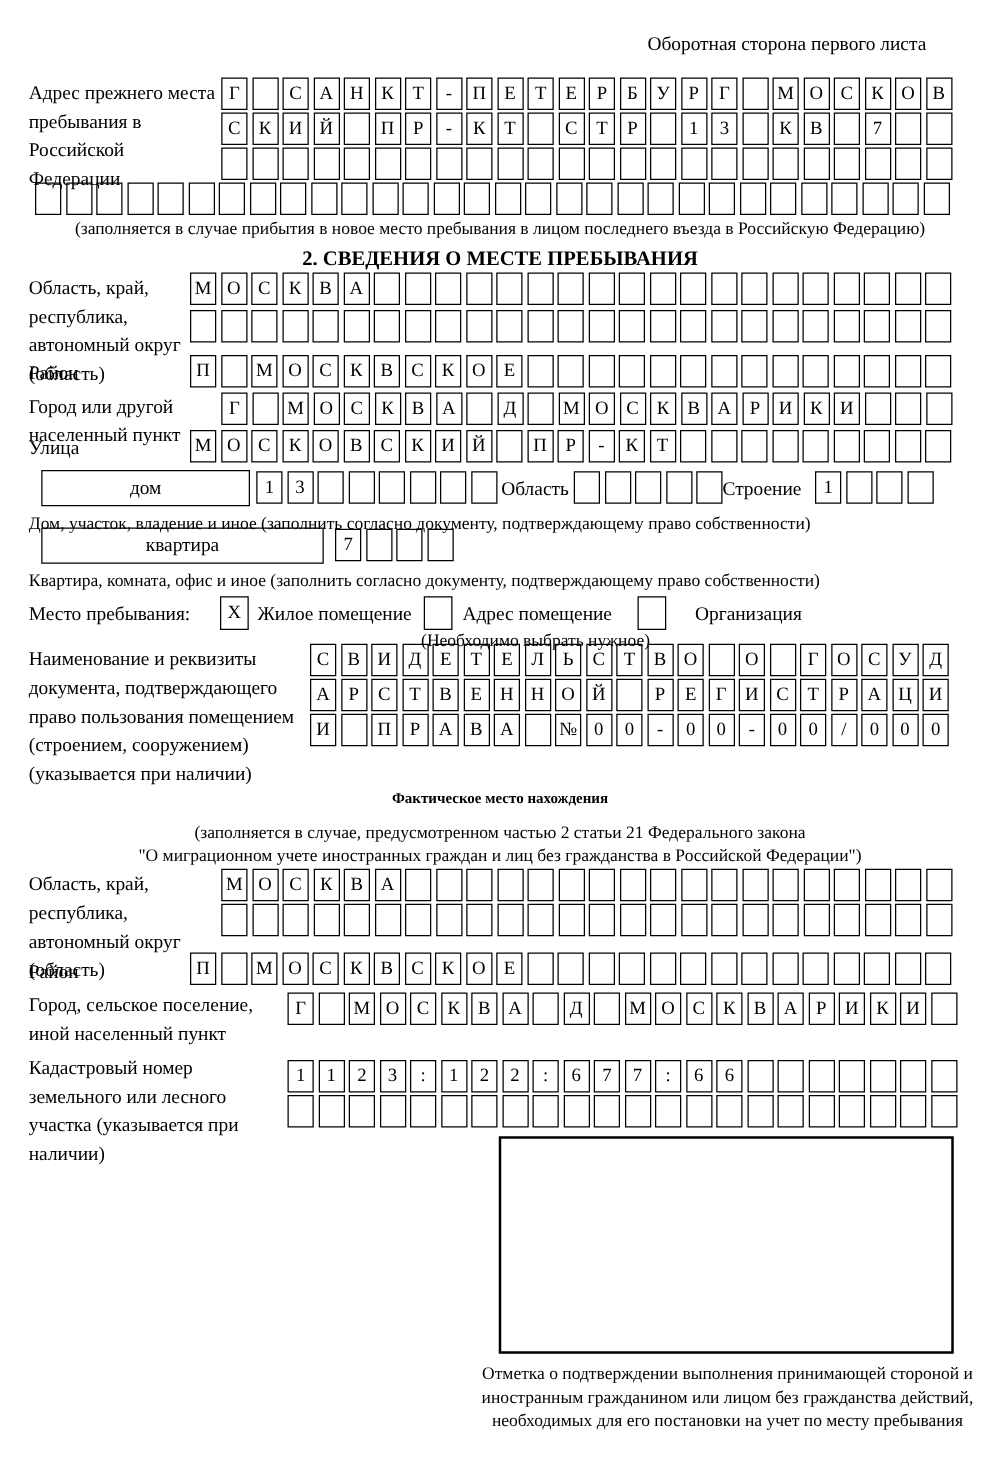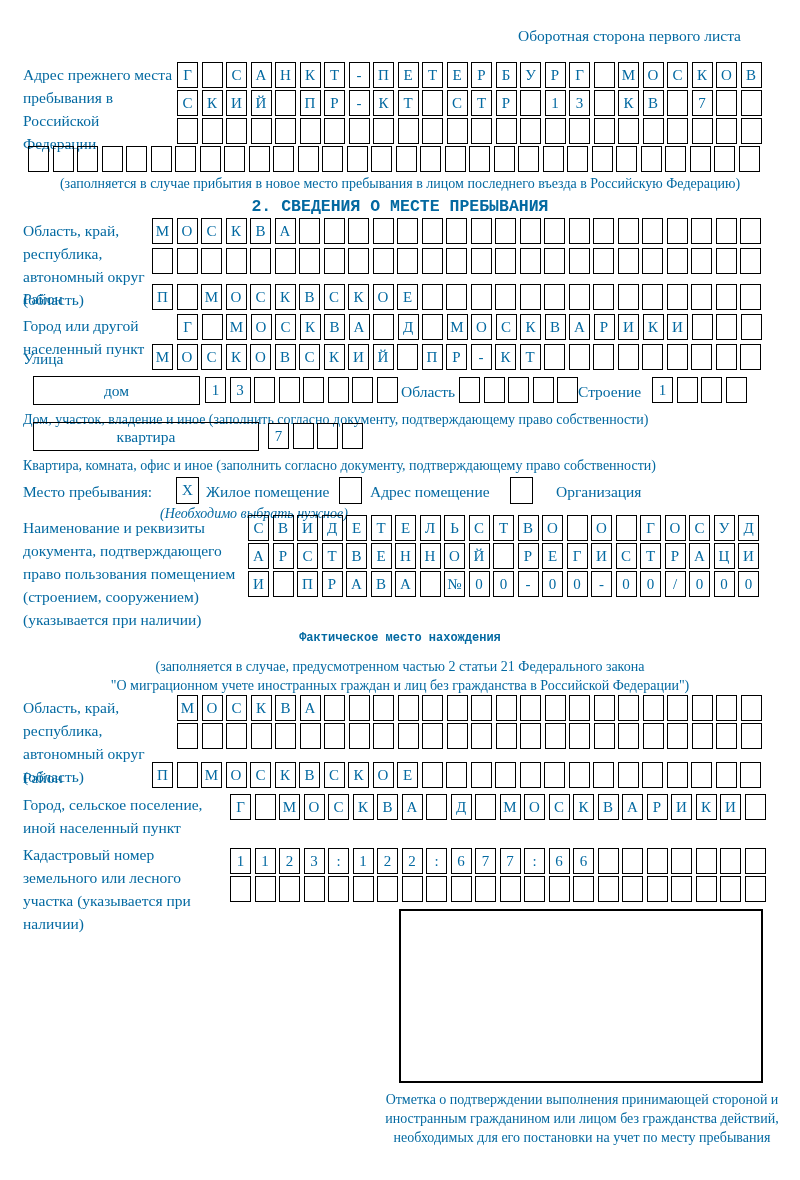--- a/index.html
+++ b/index.html
@@ -1,22 +1,22 @@
 <!DOCTYPE html>
 <html><head>
 <meta charset="utf-8">
 <style>
   html,body{margin:0;padding:0;background:#ffffff;}
-  .page{position:relative;width:800px;height:1180px;background:#fff;color:#0369a1;
+  .page{position:relative;width:800px;height:1180px;background:#fff;color:#000000;
         font-family:"Liberation Serif", serif;overflow:hidden;}
   .abs{position:absolute;}
   .lbl{font-size:15.5px;line-height:23px;}
   .note{font-size:14px;line-height:18px;}
   .center{text-align:center;width:800px;left:0;}
-  .title{font-weight:bold;font-size:16.5px;font-family:Liberation Mono, monospace;}
+  .title{font-weight:bold;font-size:16.5px;}
   .cells{display:flex;gap:3.5px;}
   .cell{box-sizing:border-box;flex:none;width:21px;height:26px;border:1.7px solid #000;
         display:flex;align-items:center;justify-content:center;font-size:15px;}
   .wbox{box-sizing:border-box;border:1.7px solid #000;height:29px;
         display:flex;align-items:center;justify-content:center;font-size:15.5px;}
   .ckbox{box-sizing:border-box;width:23px;height:27px;border:1.7px solid #000;
         display:flex;align-items:center;justify-content:center;font-size:15px;}
   .stamp{box-sizing:border-box;border:2px solid #000;background:#fff;}
 </style>
 </head>
@@ -320,21 +320,21 @@
     </div>
   <div class="abs note" style="top:457px;left:23px;">Квартира, комната, офис и иное (заполнить согласно документу, подтверждающему право собственности)</div>
 
   <div class="abs lbl" style="top:480px;left:23px;">Место пребывания:</div>
   <div class="abs ckbox" style="top:477px;left:176px;">X</div>
   <div class="abs lbl" style="top:480px;left:206px;">Жилое помещение</div>
   <div class="abs ckbox" style="top:477px;left:339px;"></div>
   <div class="abs lbl" style="top:480px;left:370px;">Адрес помещение</div>
   <div class="abs ckbox" style="top:477px;left:510px;"></div>
   <div class="abs lbl" style="top:480px;left:556px;">Организация</div>
-  <div class="abs note" style="top:505px;left:160px;width:360px;text-align:left;font-style:italic;">(Необходимо выбрать нужное)</div>
+  <div class="abs note" style="top:505px;left:160px;width:360px;text-align:right;">(Необходимо выбрать нужное)</div>
 
   <div class="abs lbl" style="top:516px;left:23px;width:218px;">Наименование и реквизиты документа, подтверждающего право пользования помещением (строением, сооружением) (указывается при наличии)</div>
   <div class="abs cells" style="top:515px;left:248px;">
       <span class="cell">С</span>
       <span class="cell">В</span>
       <span class="cell">И</span>
       <span class="cell">Д</span>
       <span class="cell">Е</span>
       <span class="cell">Т</span>
       <span class="cell">Е</span>

